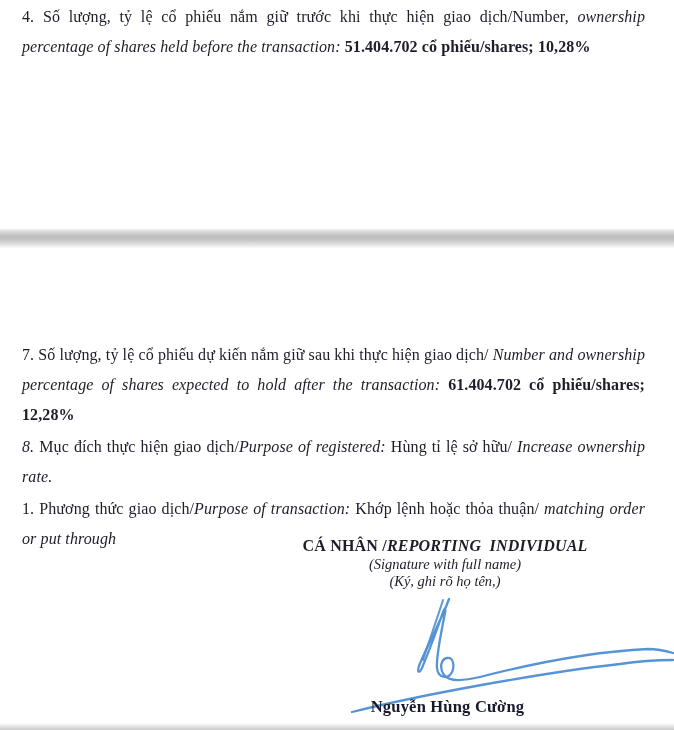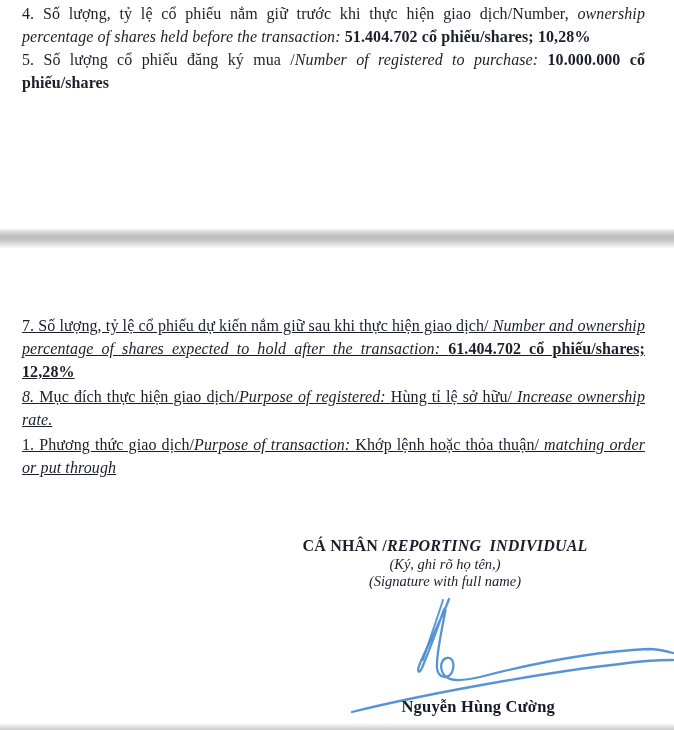--- a/index.html
+++ b/index.html
@@ -11,36 +11,35 @@
     width: 674px;
     height: 730px;
     position: relative;
     overflow: hidden;
     font-family: "Liberation Serif", "DejaVu Serif", serif;
     color: #1d1d2b;
   }
   .para {
     margin: 0;
     font-size: 16px;
-    line-height: 23px;
+    line-height: 30px;
     text-align: justify;
     letter-spacing: 0.1px;
   }
   .sec-top {
     position: absolute;
     top: 2px;
     left: 22px;
     width: 623px;
   }
   .sec-bottom {
     position: absolute;
-    top: 314px;
+    top: 340px;
     left: 22px;
     width: 623px;
-    text-decoration: underline;
   }
   .sec-bottom .para { margin-bottom: 2px; }
   .run-r  { font-style: normal; font-weight: 400; }
   .run-i  { font-style: italic; font-weight: 400; }
   .run-b  { font-style: normal; font-weight: 700; }
   .run-bi { font-style: italic; font-weight: 700; }
   .scan-divider {
     position: absolute;
     top: 229px;
     left: 0;
@@ -75,58 +74,57 @@
     top: 0;
     width: 674px;
     height: 730px;
     pointer-events: none;
   }
   .signer-name {
     position: absolute;
     top: 697px;
     left: 340px;
     width: 215px;
-    text-align: right;
+    text-align: center;
     font-size: 16.5px;
     font-weight: 700;
     color: #161a2b;
     letter-spacing: 0.2px;
     white-space: nowrap;
   }
   .bottom-shadow {
     position: absolute;
     left: 0;
     bottom: 0;
     width: 674px;
     height: 7px;
     background: linear-gradient(to bottom, rgba(201,201,201,0), #c9c9c9);
   }
 </style>
 </head>
 <body>
 
 <div class="sec-top">
     <p class="para"><span class="run-r">4. Số lượng, tỷ lệ cổ phiếu nắm giữ trước khi thực hiện giao dịch/Number, </span><span class="run-i">ownership percentage of shares held before the transaction: </span><span class="run-b">51.404.702 cổ phiếu/shares; 10,28%</span></p>
-    <p class="para"><span class="run-r">5. Số lượng cổ phiếu đăng ký mua /</span><span class="run-i">Number of registered to purchase: </span><span class="run-b">10.000.000 cổ phiếu/shares</span></p>
   </div>
 
 <div class="scan-divider"></div>
 
 <div class="sec-bottom">
     <p class="para"><span class="run-r">7. Số lượng, tỷ lệ cổ phiếu dự kiến nắm giữ sau khi thực hiện giao dịch/ </span><span class="run-i">Number and ownership percentage of shares expected to hold after the transaction: </span><span class="run-b">61.404.702 cổ phiếu/shares; 12,28%</span></p>
     <p class="para"><span class="run-i">8. </span><span class="run-r">Mục đích thực hiện giao dịch/</span><span class="run-i">Purpose of registered: </span><span class="run-r">Hùng tỉ lệ sở hữu/ </span><span class="run-i">Increase ownership rate.</span></p>
     <p class="para"><span class="run-r">1. Phương thức giao dịch/</span><span class="run-i">Purpose of transaction: </span><span class="run-r">Khớp lệnh hoặc thỏa thuận/ </span><span class="run-i">matching order or put through</span></p>
   </div>
 
 <div class="sig-header">
   <div class="sig-title">
     <span class="run-b">CÁ NHÂN /</span><span class="run-bi">REPORTING&nbsp; INDIVIDUAL</span>
   </div>
+  <div class="sig-note">(Signature with full name)</div>
   <div class="sig-note">(Ký, ghi rõ họ tên,)</div>
-  <div class="sig-note">(Signature with full name)</div>
 </div>
 
 <svg class="sig-svg" viewBox="0 0 674 730">
   <path d="M449,599 C441,621 425,650 419,666 C417,672 419,674 422,668
            C429,651 438,627 443,612 C445,607 446,608 445,613
            C441,633 436,657 437,668 C438,678 448,680 452,672
            C455,665 453,657 447,658 C441,659 439,668 444,675
            C449,682 463,681 480,677 C515,668 585,652 648,649
            C657,649 666,651 673,653" fill="none" stroke-width="2.3" stroke-linecap="round" opacity="0.95" stroke="#4d8ed3"></path>
   <path d="M443,600 C437,619 428,644 423,660" fill="none" stroke-width="2" stroke-linecap="round" opacity="0.9" stroke="#4d8ed3"></path>

